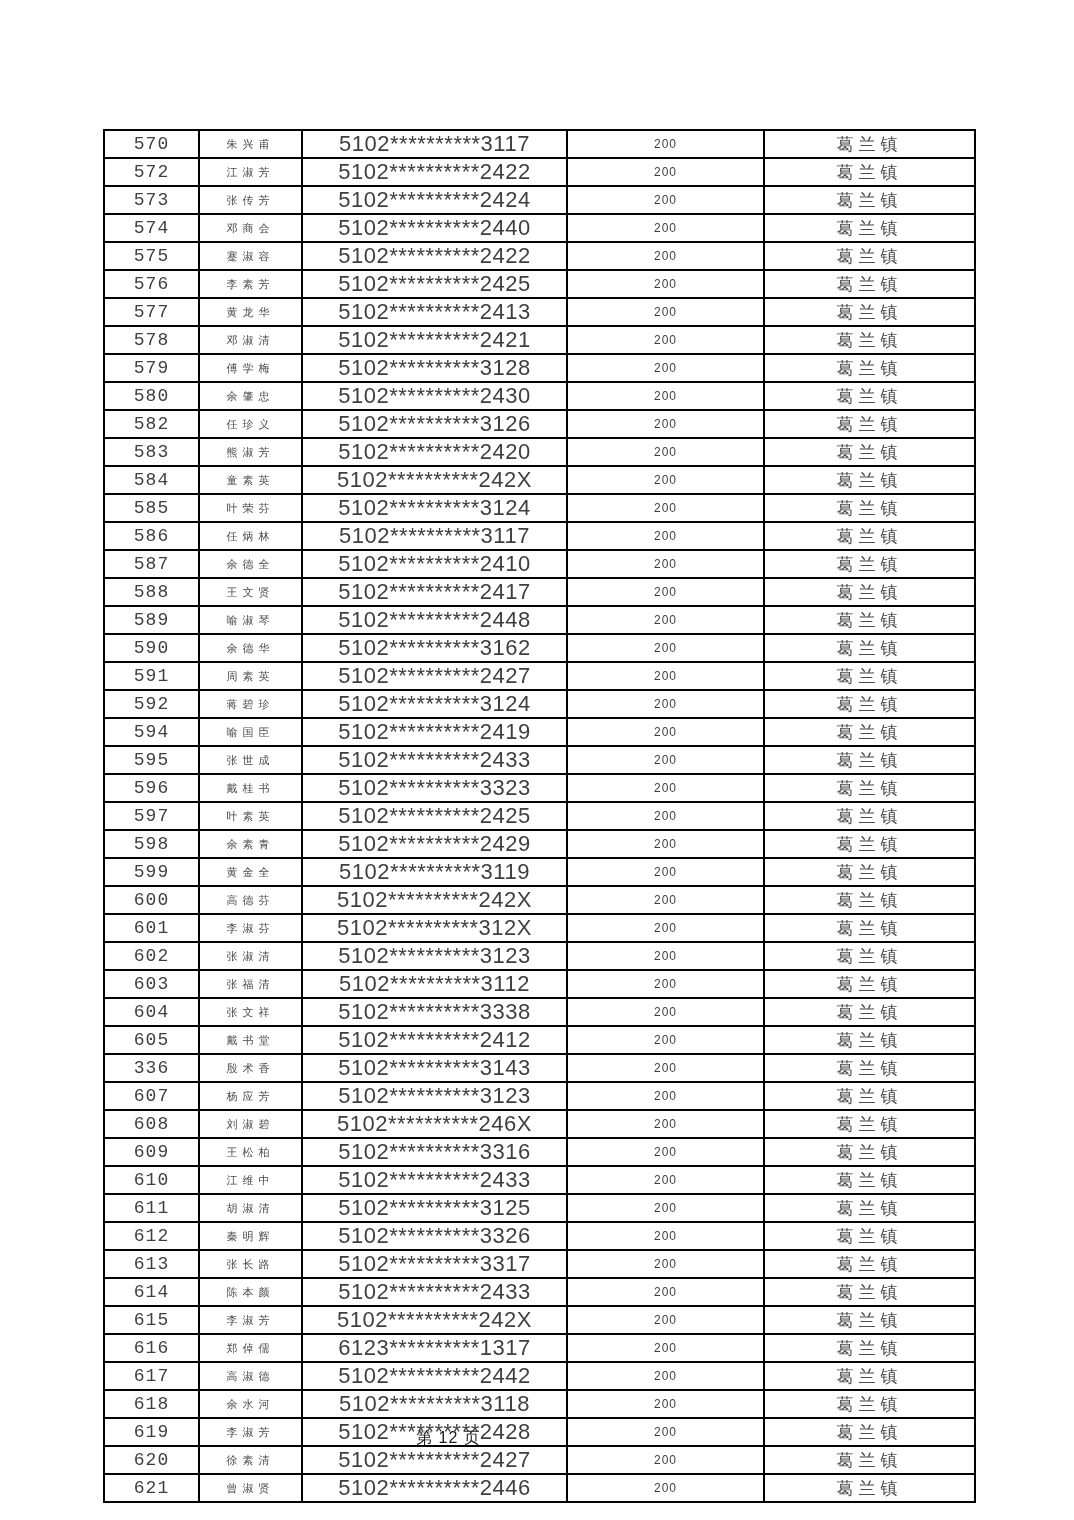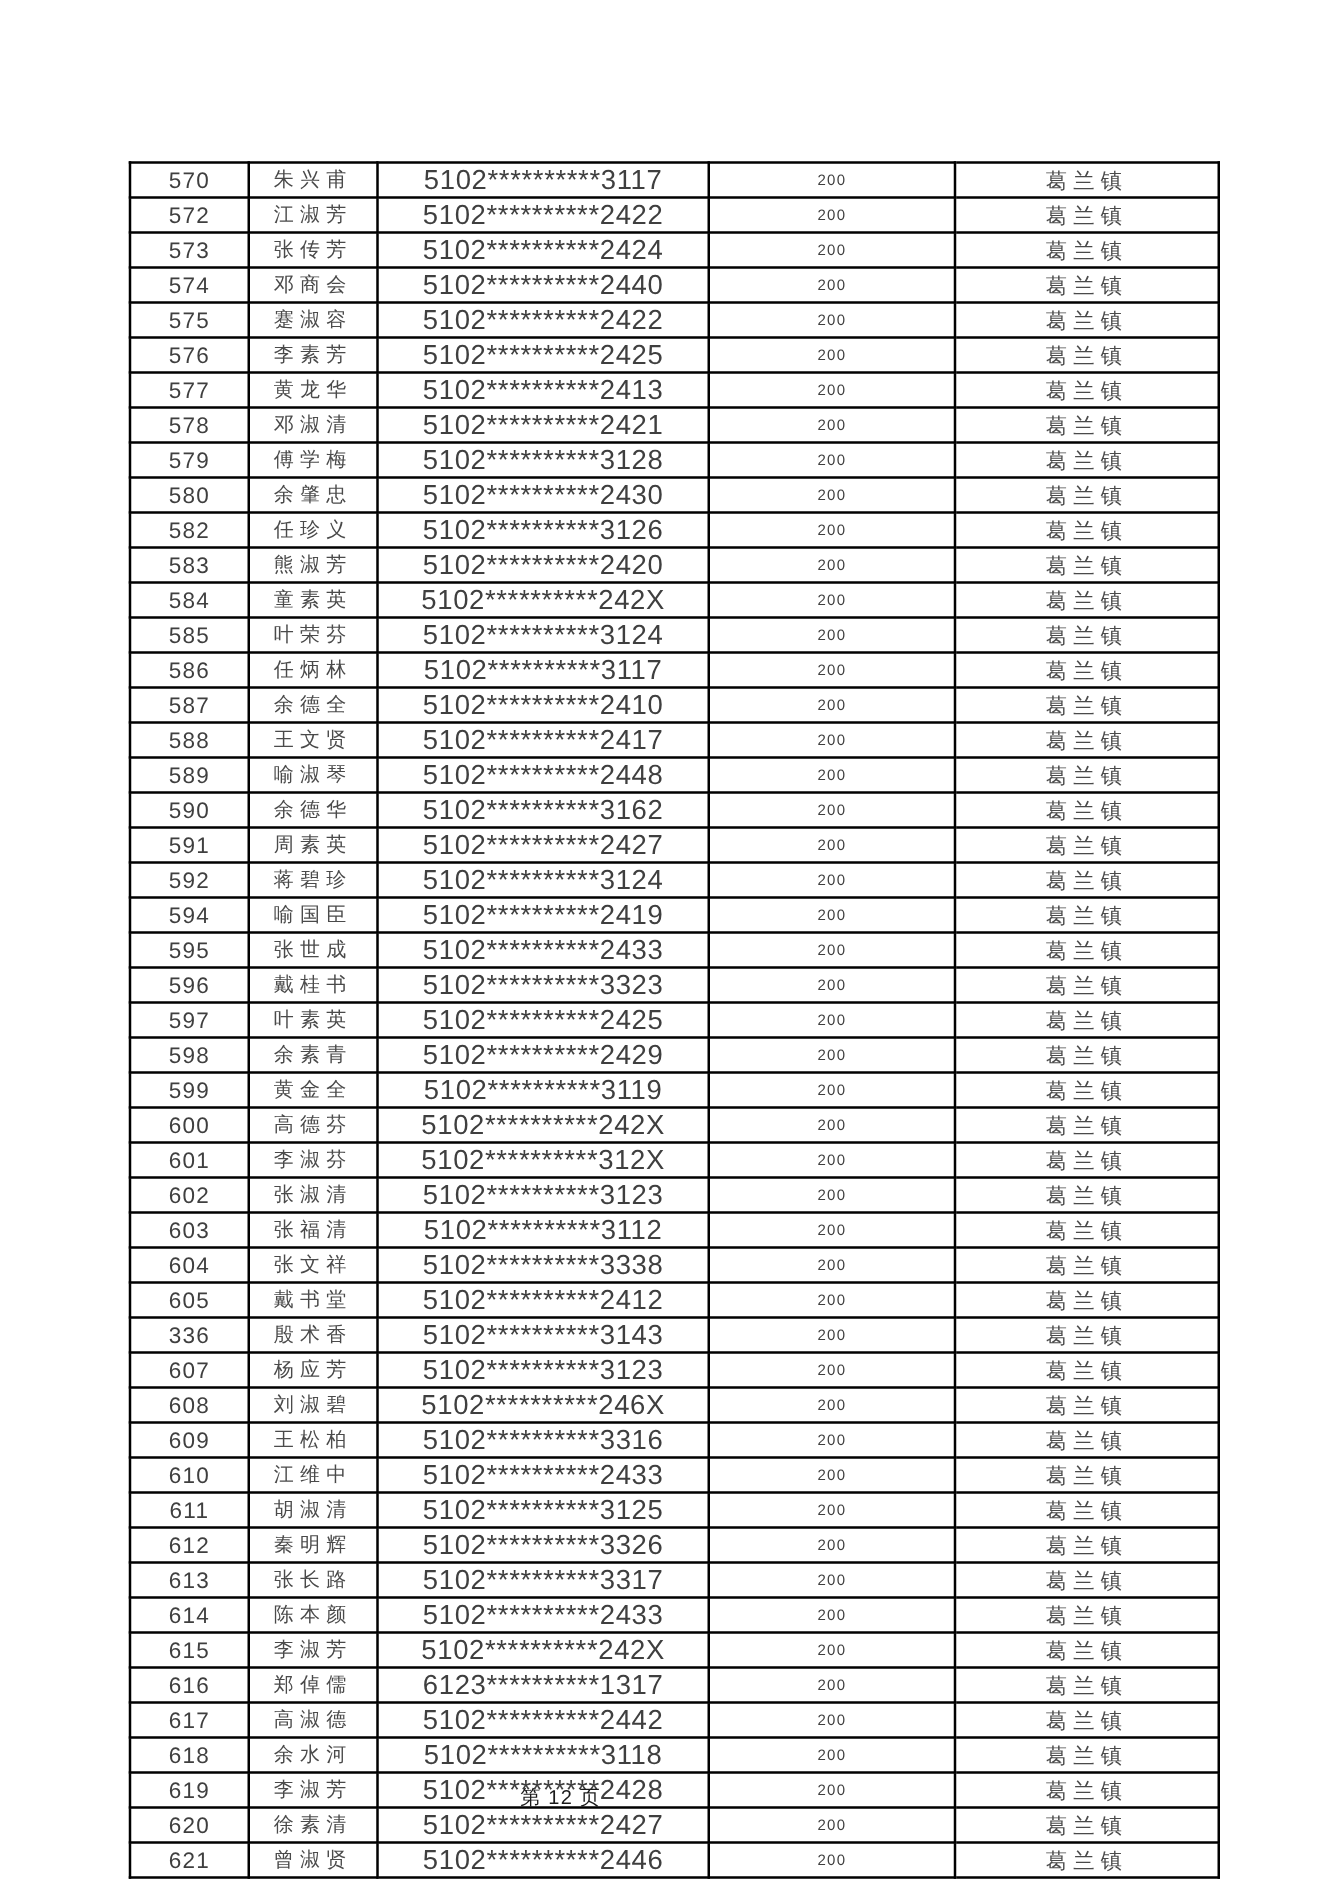--- a/index.html
+++ b/index.html
@@ -35,23 +35,24 @@
     padding: 0;
     text-align: center;
     vertical-align: middle;
     white-space: nowrap;
     overflow: hidden;
   }
   td.c-num {
     font-size: 18px;
     color: #3f3f3f;
     letter-spacing: 1px;
+    font-family: Liberation Mono, monospace;
   }
   td.c-name {
-    font-size: 16px;
+    font-size: 11px;
     color: #4a4a4a;
     letter-spacing: 5px;
     padding-left: 5px;
   }
   td.c-id {
     font-size: 22px;
     color: #3f3f3f;
     letter-spacing: 0.5px;
   }
   td.c-amt {

